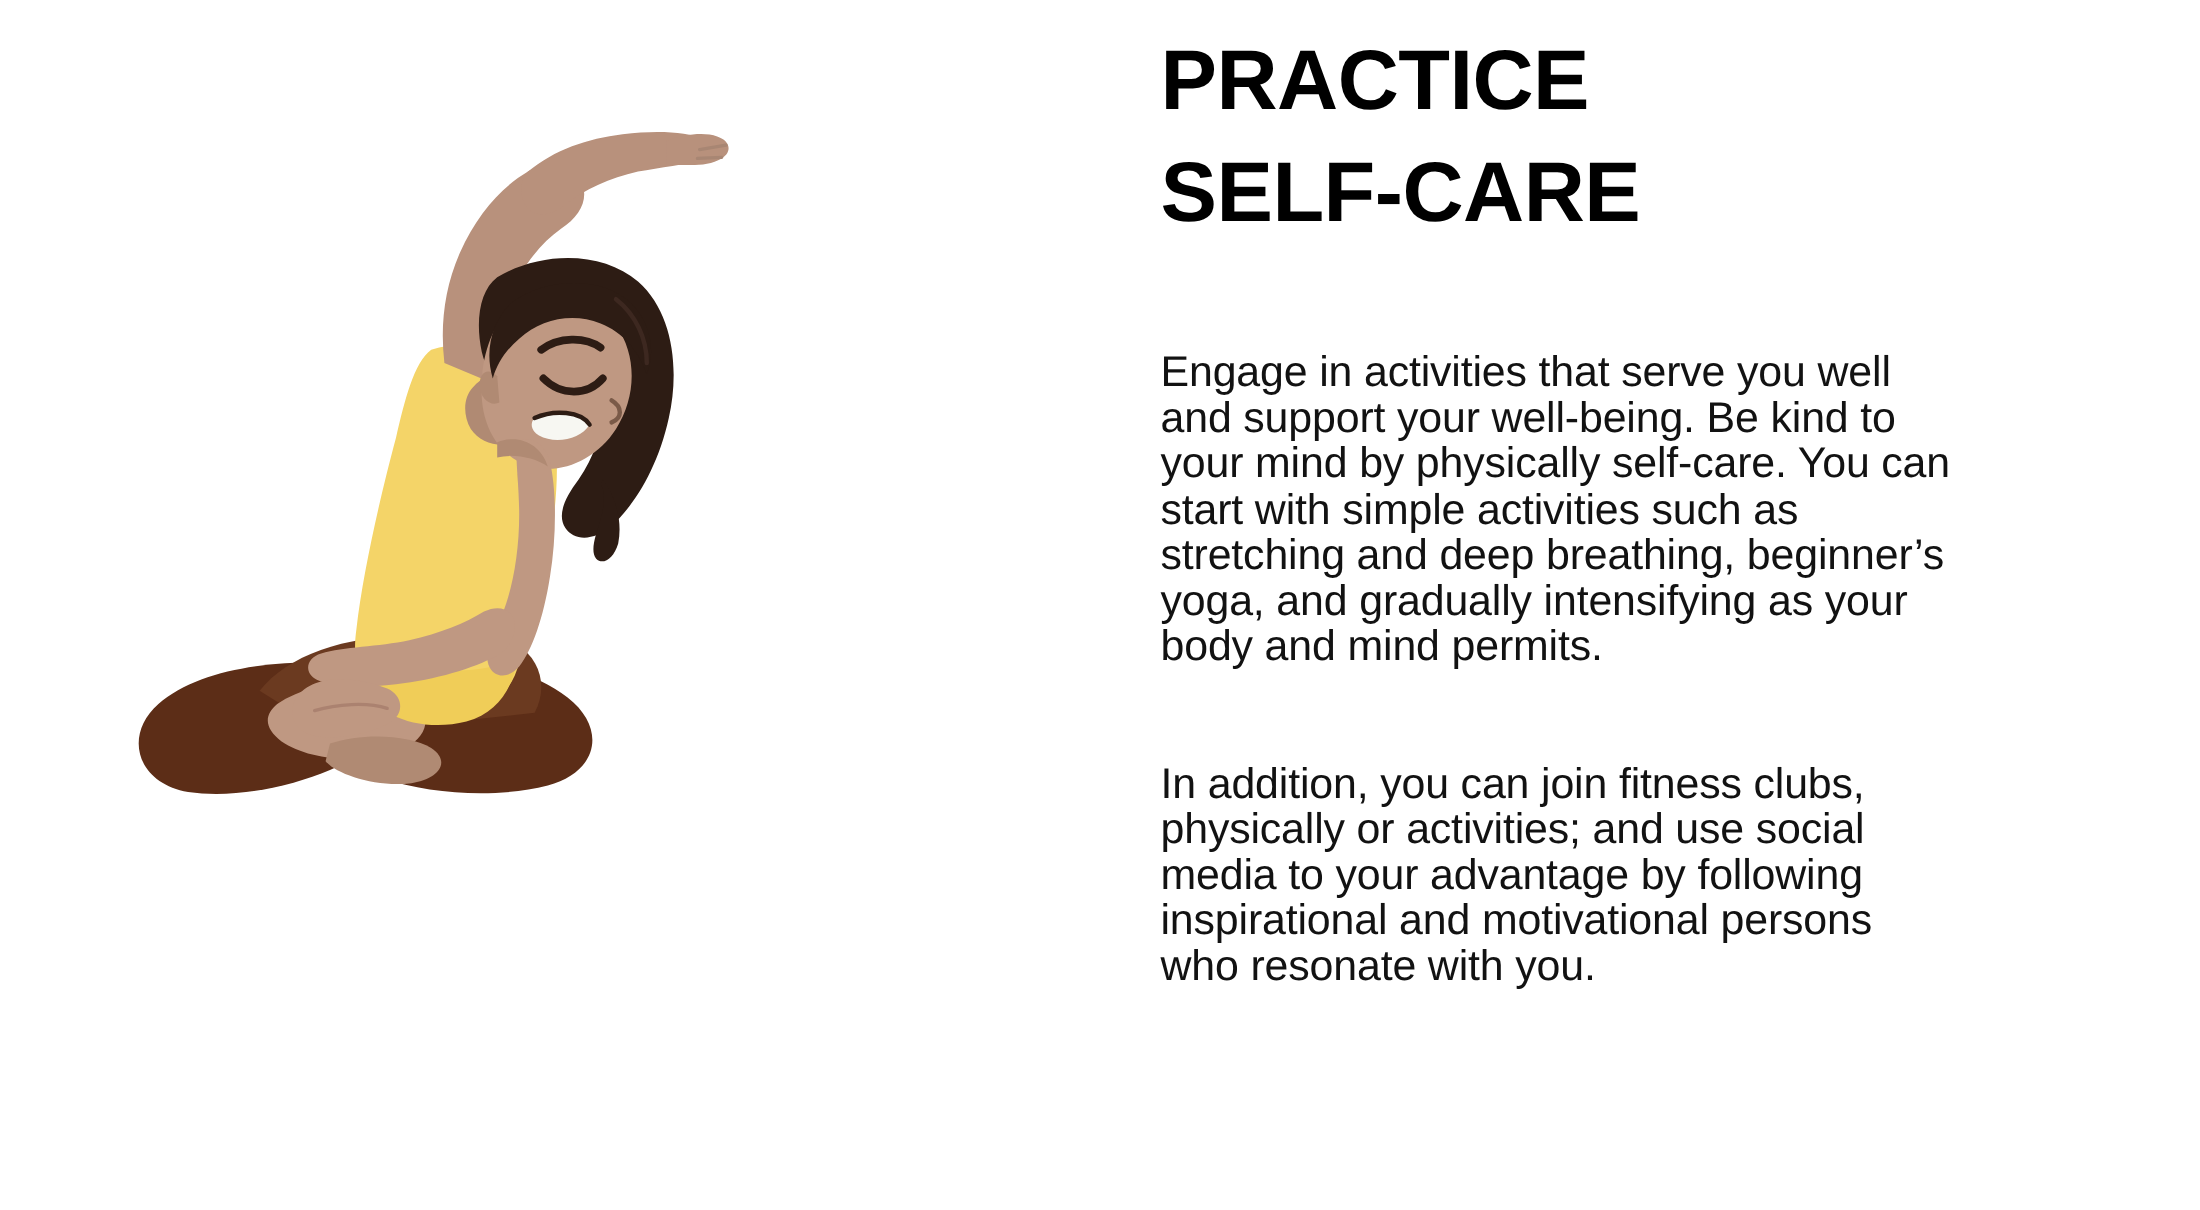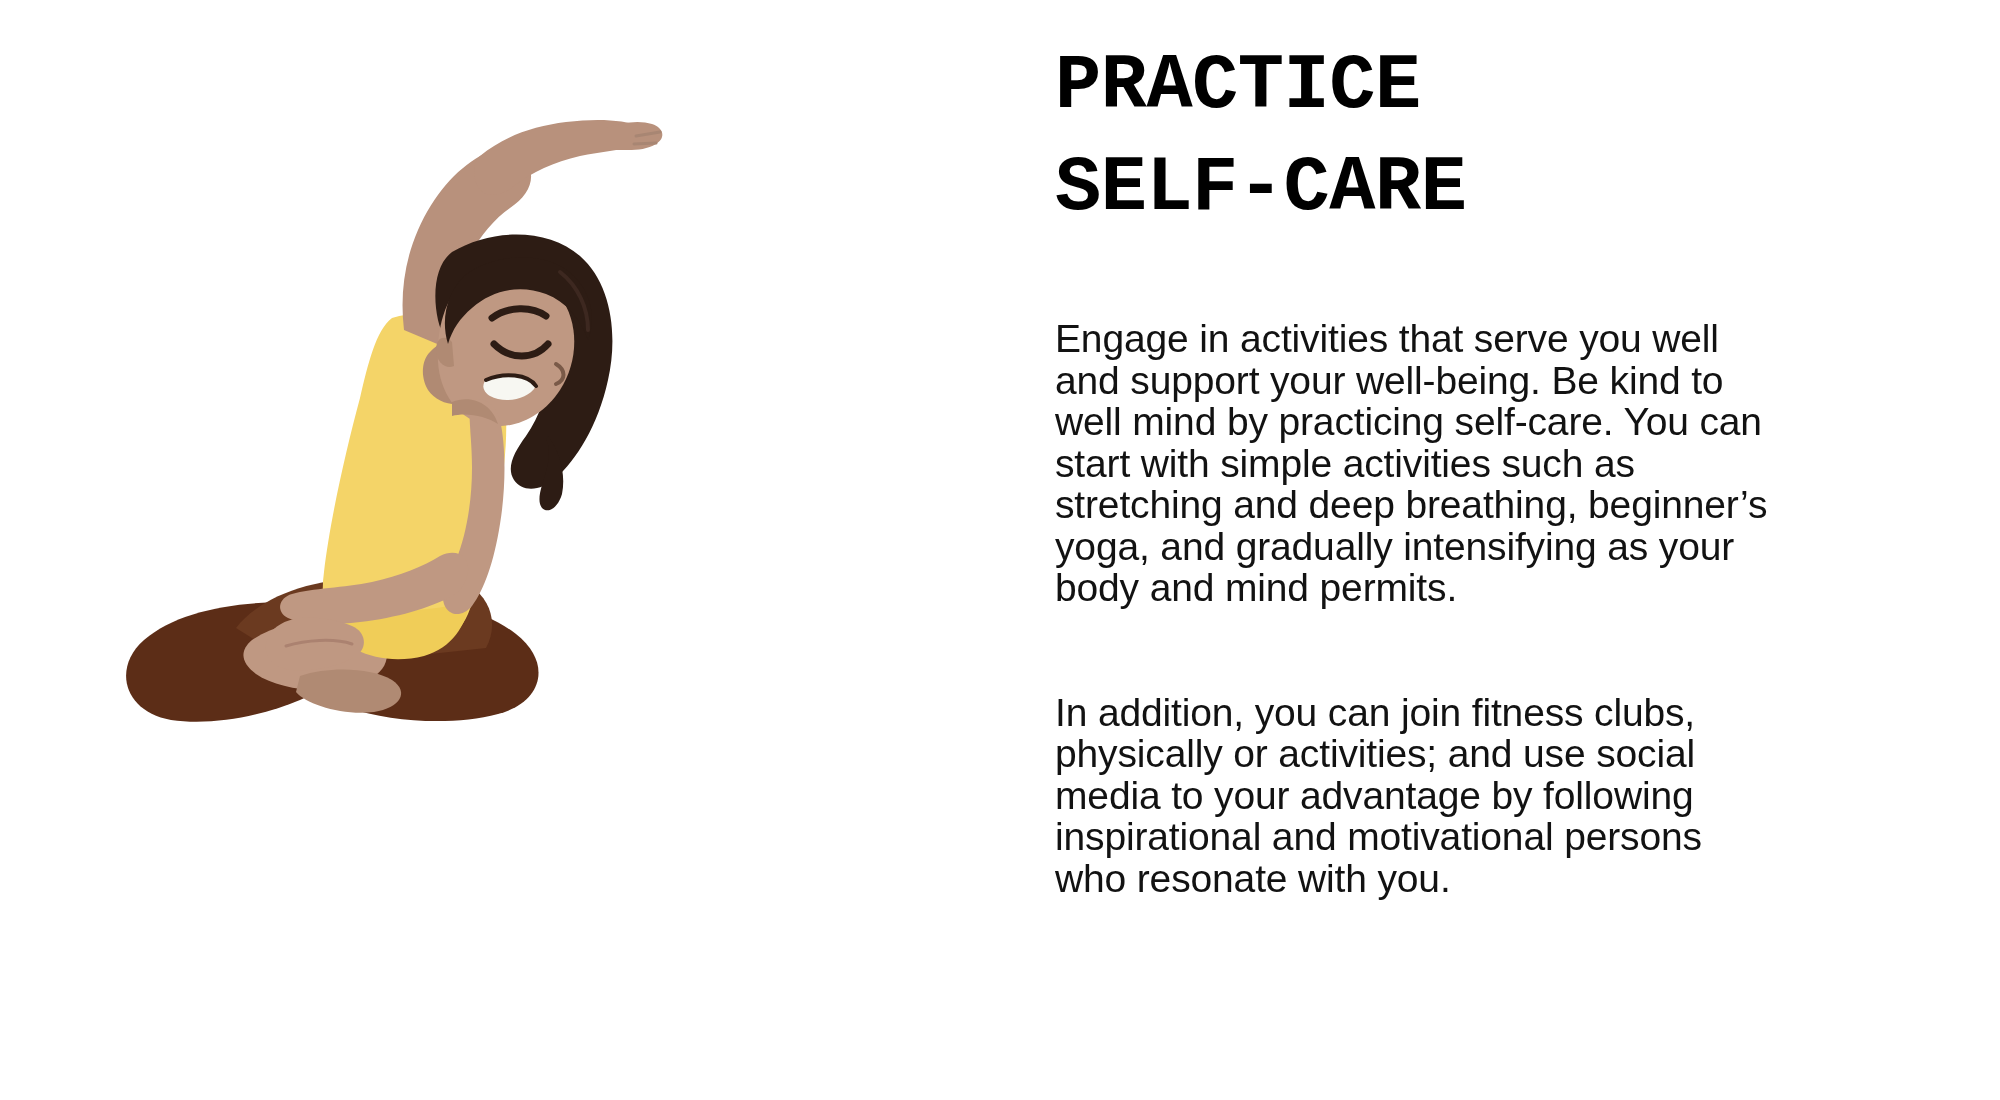--- a/index.html
+++ b/index.html
@@ -42,24 +42,24 @@
   .text-panel {
     position: absolute;
     left: 1055px;
     top: 0;
     width: 900px;
     height: 1100px;
   }
   .headline {
     position: absolute;
     left: 0;
-    top: 36px;
+    top: 22px;
     width: 880px;
     margin: 0;
-    font-family: Liberation Mono, monospace;
+    font-family: Liberation Sans, sans-serif;
     font-weight: 700;
     font-size: 77px;
     line-height: 1.33;
     letter-spacing: -0.5px;
     color: #000000;
     white-space: pre-line;
   }
   .body-block {
     position: absolute;
     left: 0;
@@ -218,21 +218,21 @@
   </div>
 
   <div class="text-panel">
 
     <h1 class="headline">PRACTICE
 SELF-CARE</h1>
 
     <div class="body-block">
       <p class="para">Engage in activities that serve you well
 and support your well-being. Be kind to
-well mind by practicing self-care. You can
+your mind by physically self-care. You can
 start with simple activities such as
 stretching and deep breathing, beginner’s
 yoga, and gradually intensifying as your
 body and mind permits.</p>
       <p class="para">In addition, you can join fitness clubs,
 physically or activities; and use social
 media to your advantage by following
 inspirational and motivational persons
 who resonate with you.</p>
     </div>

